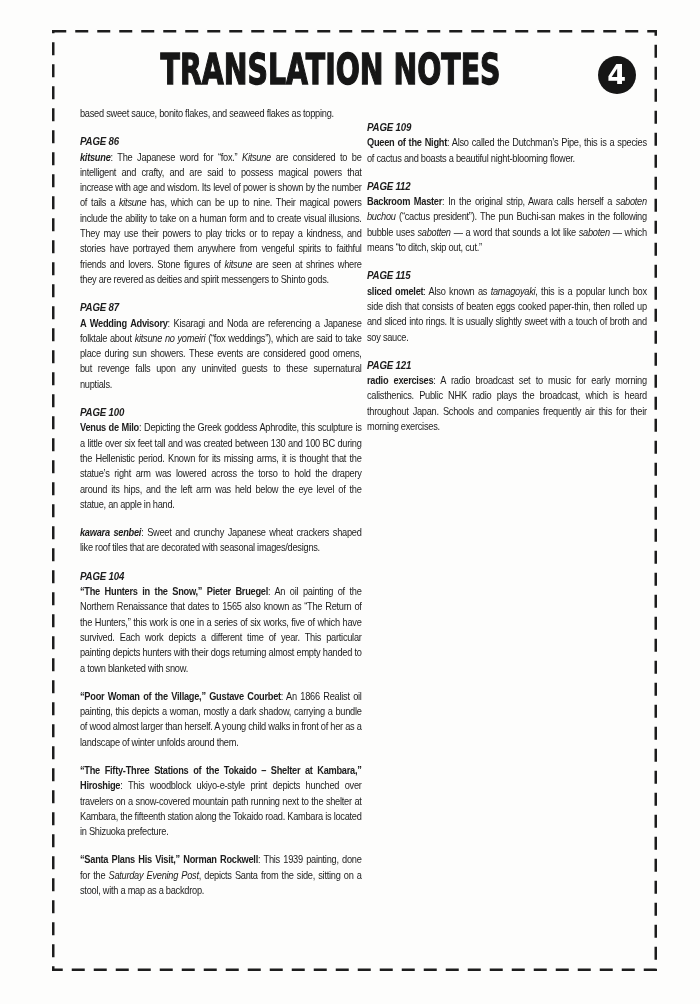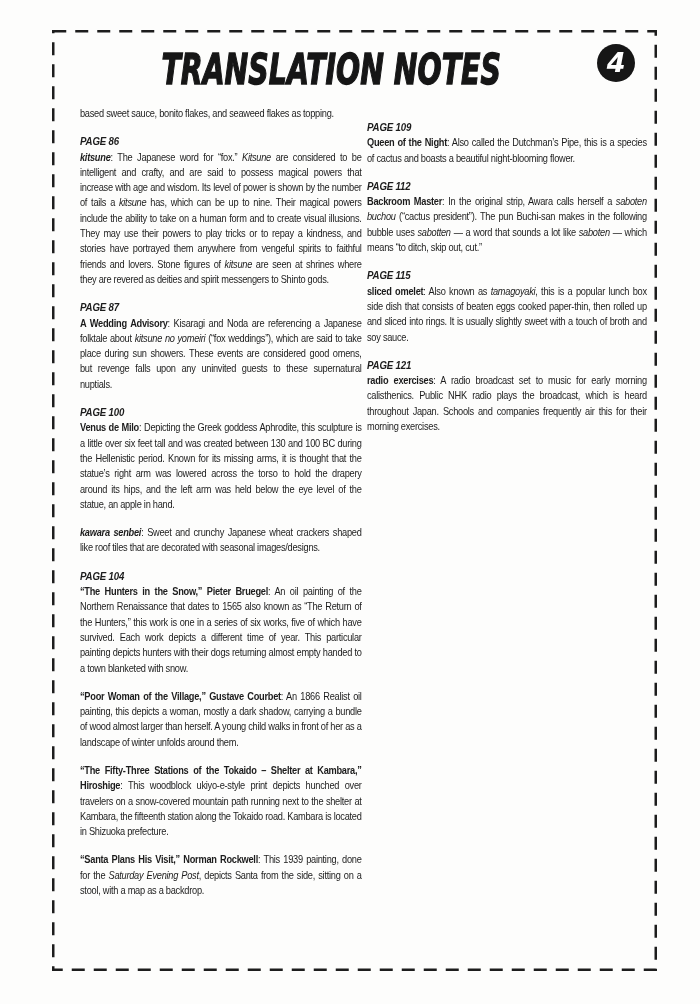--- a/index.html
+++ b/index.html
@@ -11,21 +11,21 @@
     font-family: "Liberation Sans", sans-serif;
     position: relative;
     overflow: hidden;
   }
   .sheet-border {
     position: absolute; left: 52px; top: 30px;
     display: block;
   }
   .title-row {
     position: absolute; left: 52px; top: 44px; width: 605px;
-    display: flex; justify-content: center; align-items: flex-start; gap: 9px; font-style: italic;
+    display: flex; justify-content: center; align-items: flex-end; gap: 9px;
   }
   .title-text {
     display: inline-block;
     font-family: "DejaVu Sans", sans-serif;
     font-weight: bold;
     font-size: 43px;
     letter-spacing: 0px;
     color: #161616;
     -webkit-text-stroke: 1.4px #161616;
     transform: scaleX(0.66);

